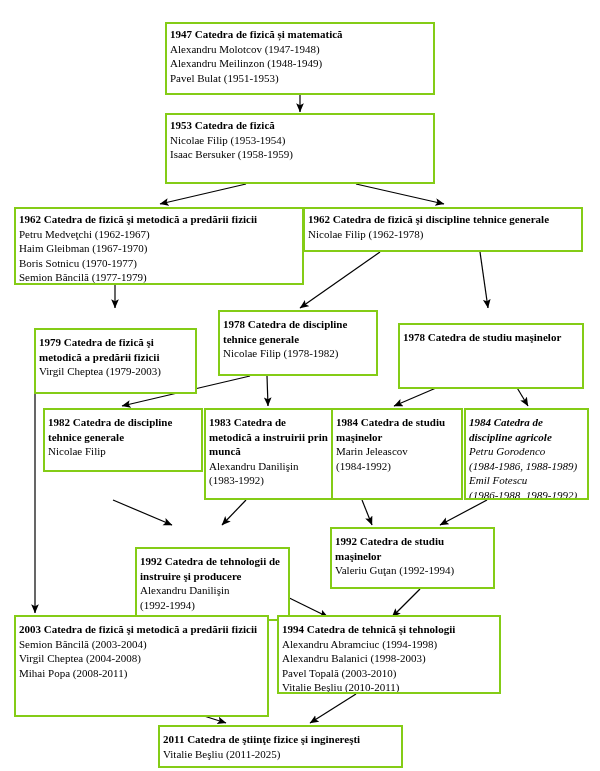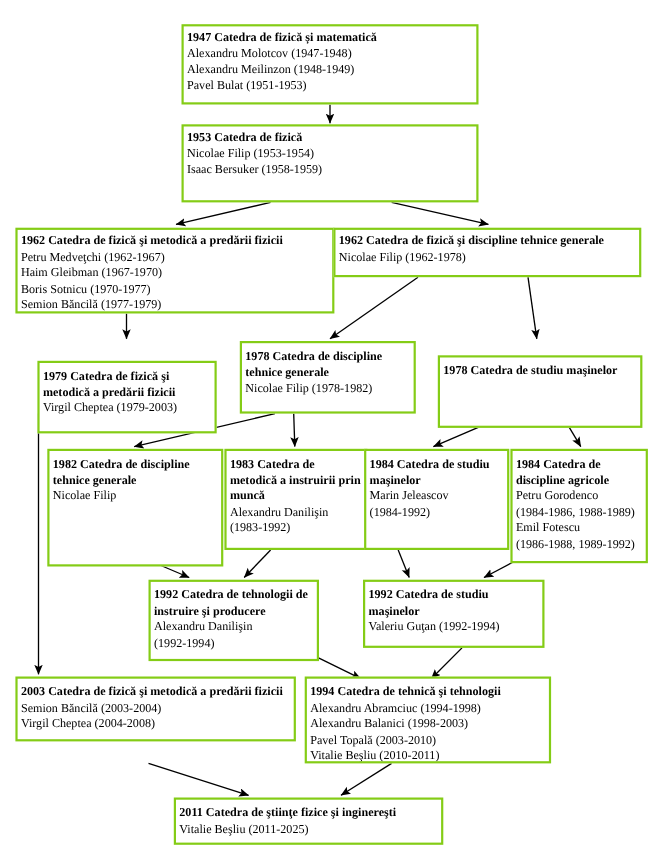--- a/index.html
+++ b/index.html
@@ -116,60 +116,61 @@
   <div class="node pad-top" style="left:218px; top:310px; width:160px; height:66px;">
     <span class="title">1978 Catedra de discipline tehnice generale</span>
     <span class="person">Nicolae Filip (1978-1982)</span>
   </div>
 
   <div class="node pad-top" style="left:398px; top:310px; width:186px; height:66px;margin-top:13px;">
     <span class="title">1978 Catedra de studiu maşinelor</span>
     <span class="gap-line"></span>
   </div>
 
-  <div class="node pad-top" style="left:43px; top:408px; width:160px; height:107px;font-family:Liberation Serif, serif;">
+  <div class="node pad-top" style="left:43px; top:408px; width:160px; height:64px;font-family:Liberation Serif, serif;">
     <span class="title">1982 Catedra de discipline tehnice generale</span>
     <span class="person">Nicolae Filip</span>
   </div>
 
   <div class="node pad-top" style="left:204px; top:408px; width:130px; height:92px;">
     <span class="title">1983 Catedra de metodică a instruirii prin muncă</span>
     <span class="person">Alexandru Danilişin</span>
     <span class="person">(1983-1992)</span>
   </div>
 
   <div class="node pad-top" style="left:331px; top:408px; width:132px; height:92px;">
     <span class="title">1984 Catedra de studiu maşinelor</span>
     <span class="person">Marin Jeleascov</span>
     <span class="person">(1984-1992)</span>
   </div>
 
-  <div class="node pad-top" style="left:464px; top:408px; width:125px; height:104px;">
+  <div class="node pad-top" style="left:464px; top:408px; width:125px; height:92px;font-style:italic;">
     <span class="title">1984 Catedra de discipline agricole</span>
     <span class="person">Petru Gorodenco</span>
     <span class="person">(1984-1986, 1988-1989)</span>
     <span class="person">Emil Fotescu</span>
     <span class="person">(1986-1988, 1989-1992)</span>
   </div>
 
-  <div class="node pad-top" style="left:135px; top:527px; width:155px; height:74px;">
+  <div class="node pad-top" style="left:135px; top:547px; width:155px; height:74px;">
     <span class="title">1992 Catedra de tehnologii de instruire şi producere</span>
     <span class="person">Alexandru Danilişin</span>
     <span class="person">(1992-1994)</span>
   </div>
 
   <div class="node pad-top" style="left:330px; top:527px; width:165px; height:62px;">
     <span class="title">1992 Catedra de studiu maşinelor</span>
     <span class="person">Valeriu Guţan (1992-1994)</span>
   </div>
 
-  <div class="node pad-top" style="left:14px; top:615px; width:255px; height:59px;">
+  <div class="node pad-top" style="left:14px; top:615px; width:255px; height:102px;">
     <span class="title">2003 Catedra de fizică şi metodică a predării fizicii</span>
     <span class="person">Semion Băncilă (2003-2004)</span>
     <span class="person">Virgil Cheptea (2004-2008)</span>
+    <span class="person">Mihai Popa (2008-2011)</span>
   </div>
 
   <div class="node pad-top" style="left:277px; top:615px; width:224px; height:79px;">
     <span class="title">1994 Catedra de tehnică şi tehnologii</span>
     <span class="person">Alexandru Abramciuc (1994-1998)</span>
     <span class="person">Alexandru Balanici (1998-2003)</span>
     <span class="person">Pavel Topală (2003-2010)</span>
     <span class="person">Vitalie Beşliu (2010-2011)</span>
   </div>
 

